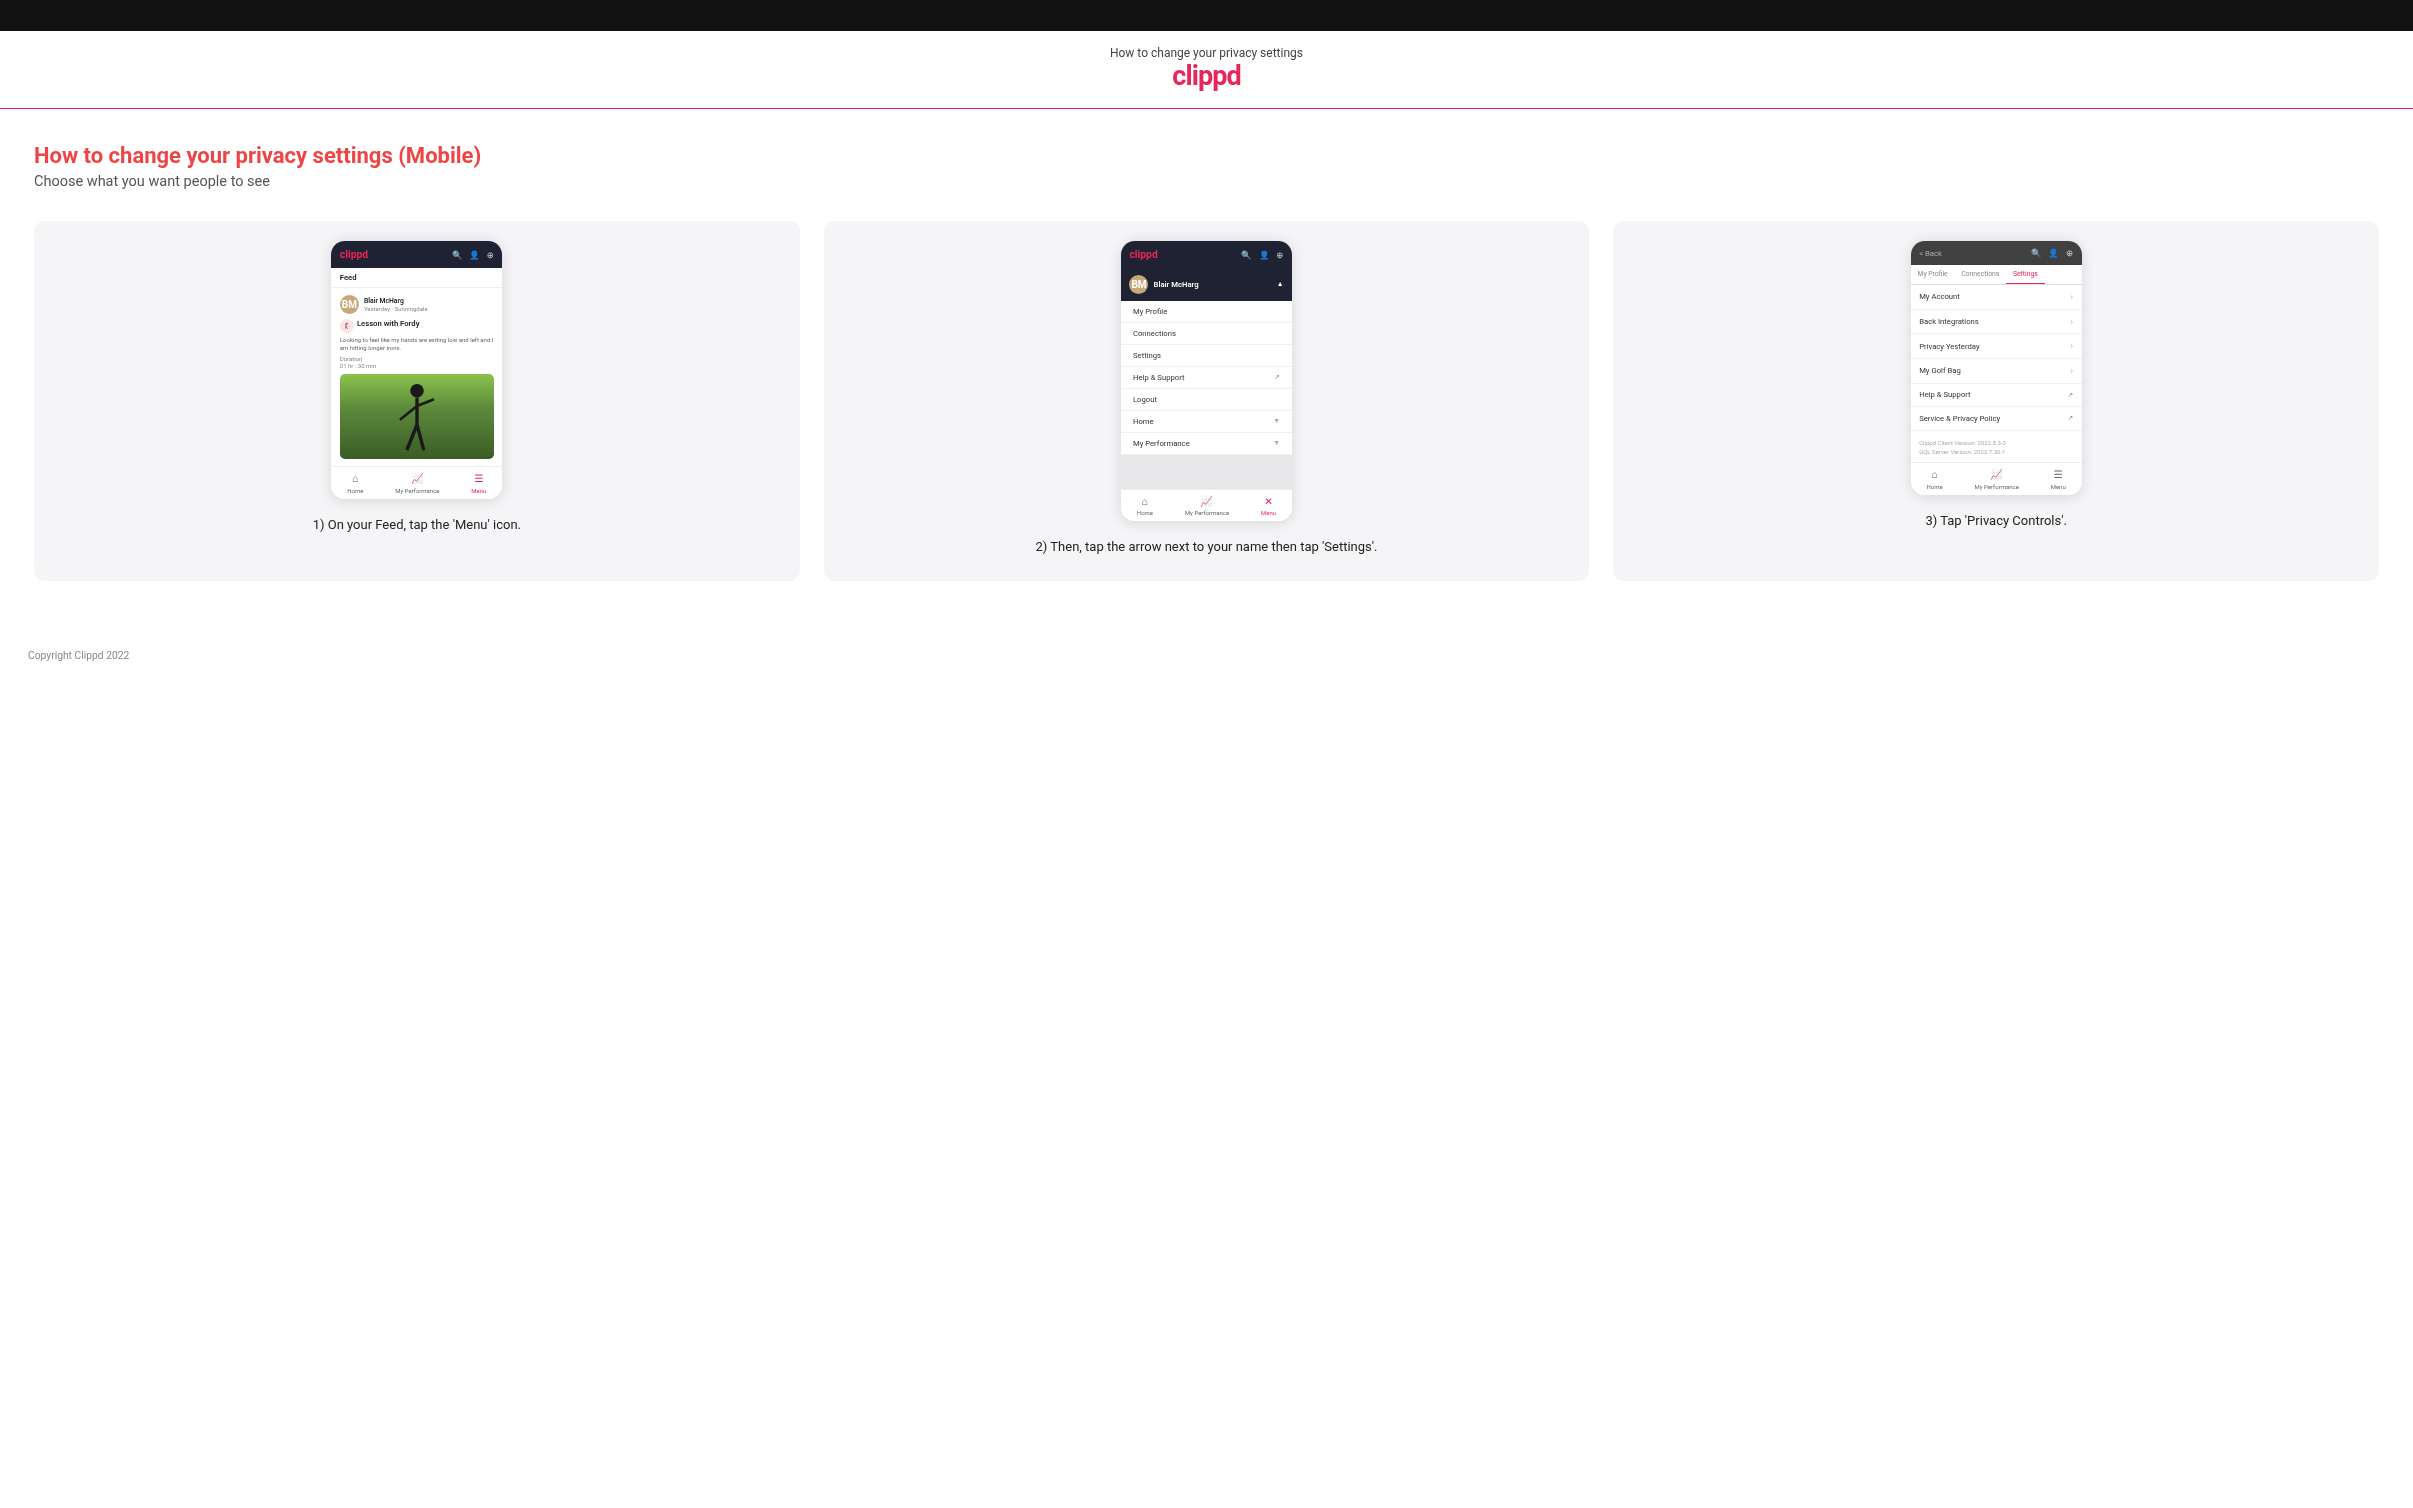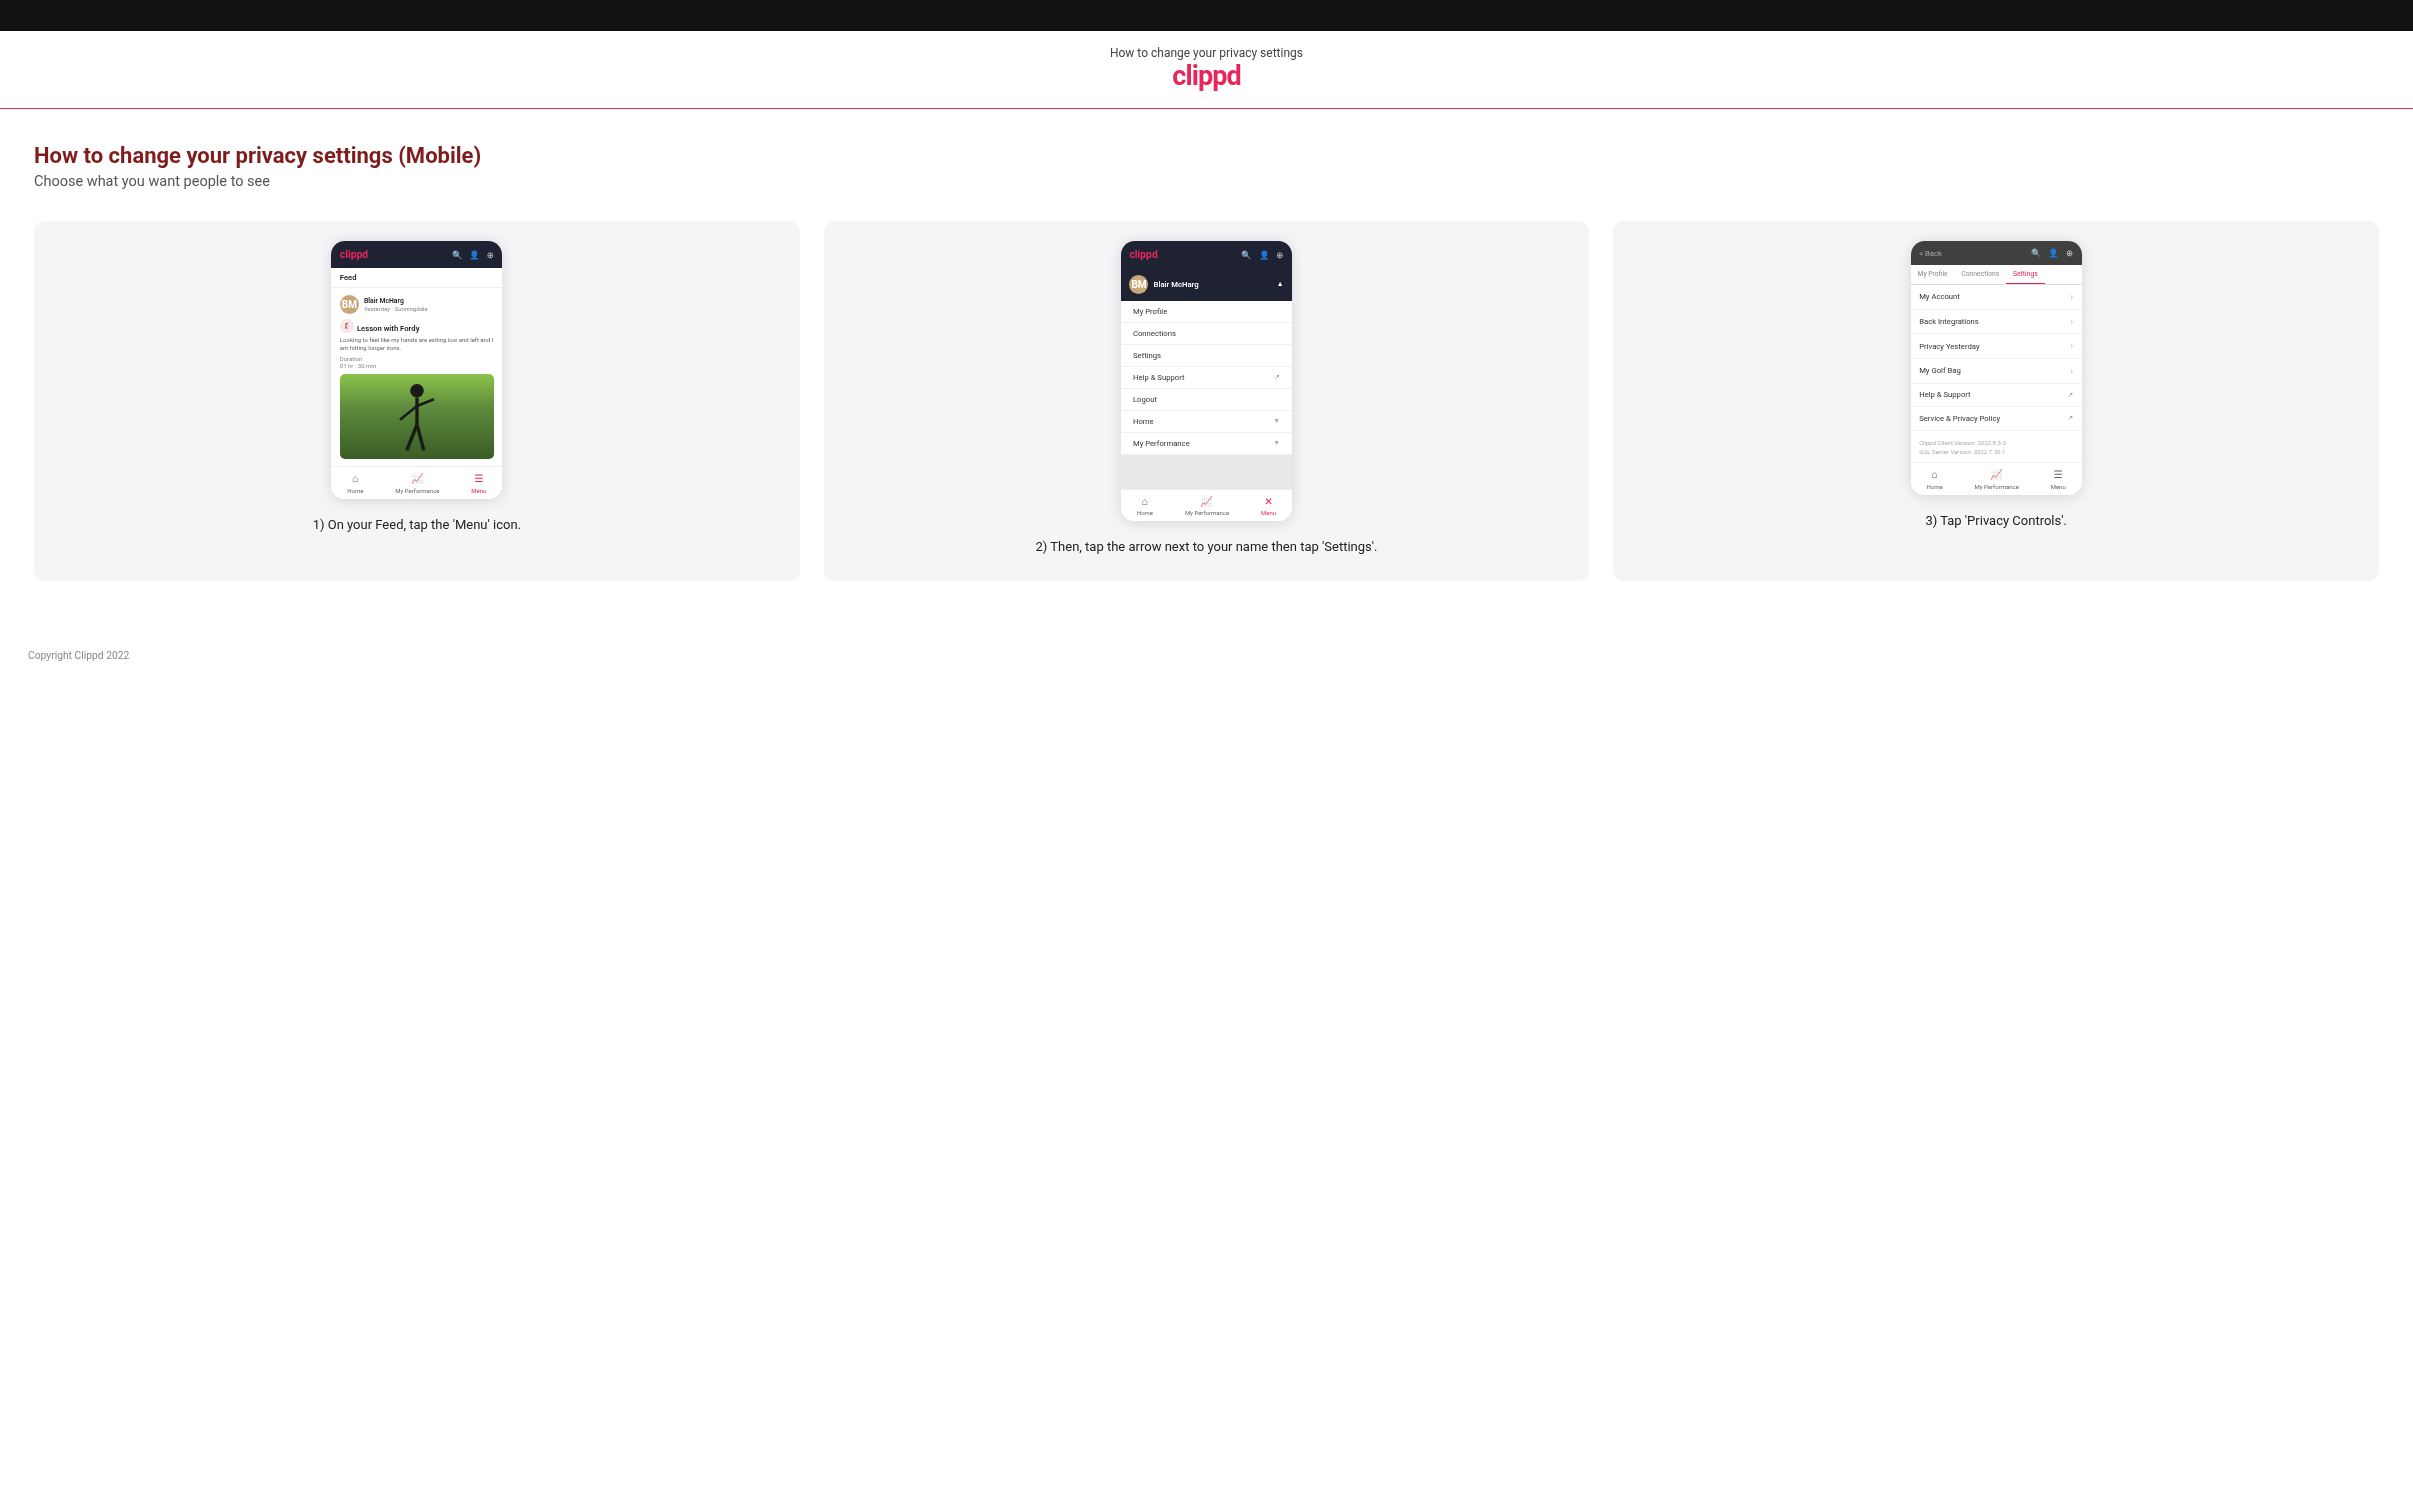--- a/index.html
+++ b/index.html
@@ -36,21 +36,21 @@
       letter-spacing: -0.9px;
     }
 
     
     .main {
       padding: 34px 34px 51px;
     }
     .page-title {
       font-size: 22px;
       font-weight: 700;
-      color: #7f1d1d;
+      color: #ef4444;
       margin-bottom: 5.1px;
     }
     .page-subtitle {
       font-size: 14.5px;
       color: #555;
       margin-bottom: 31px;
     }
 
     
     .steps-grid {
@@ -163,21 +163,21 @@
       font-size: 6.8px;
       font-weight: 600;
       color: #222;
     }
     .phone-post-meta {
       font-size: 6px;
       color: #888;
     }
     .phone-post-icon-row {
       display: flex;
-      align-items: flex-end;
+      align-items: flex-start;
       gap: 3.4px;
       margin-bottom: 3.4px;
     }
     .phone-lesson-icon {
       width: 13.7px;
       height: 13.7px;
       border-radius: 50%;
       background: #e8265a20;
       display: flex;
       align-items: center;

